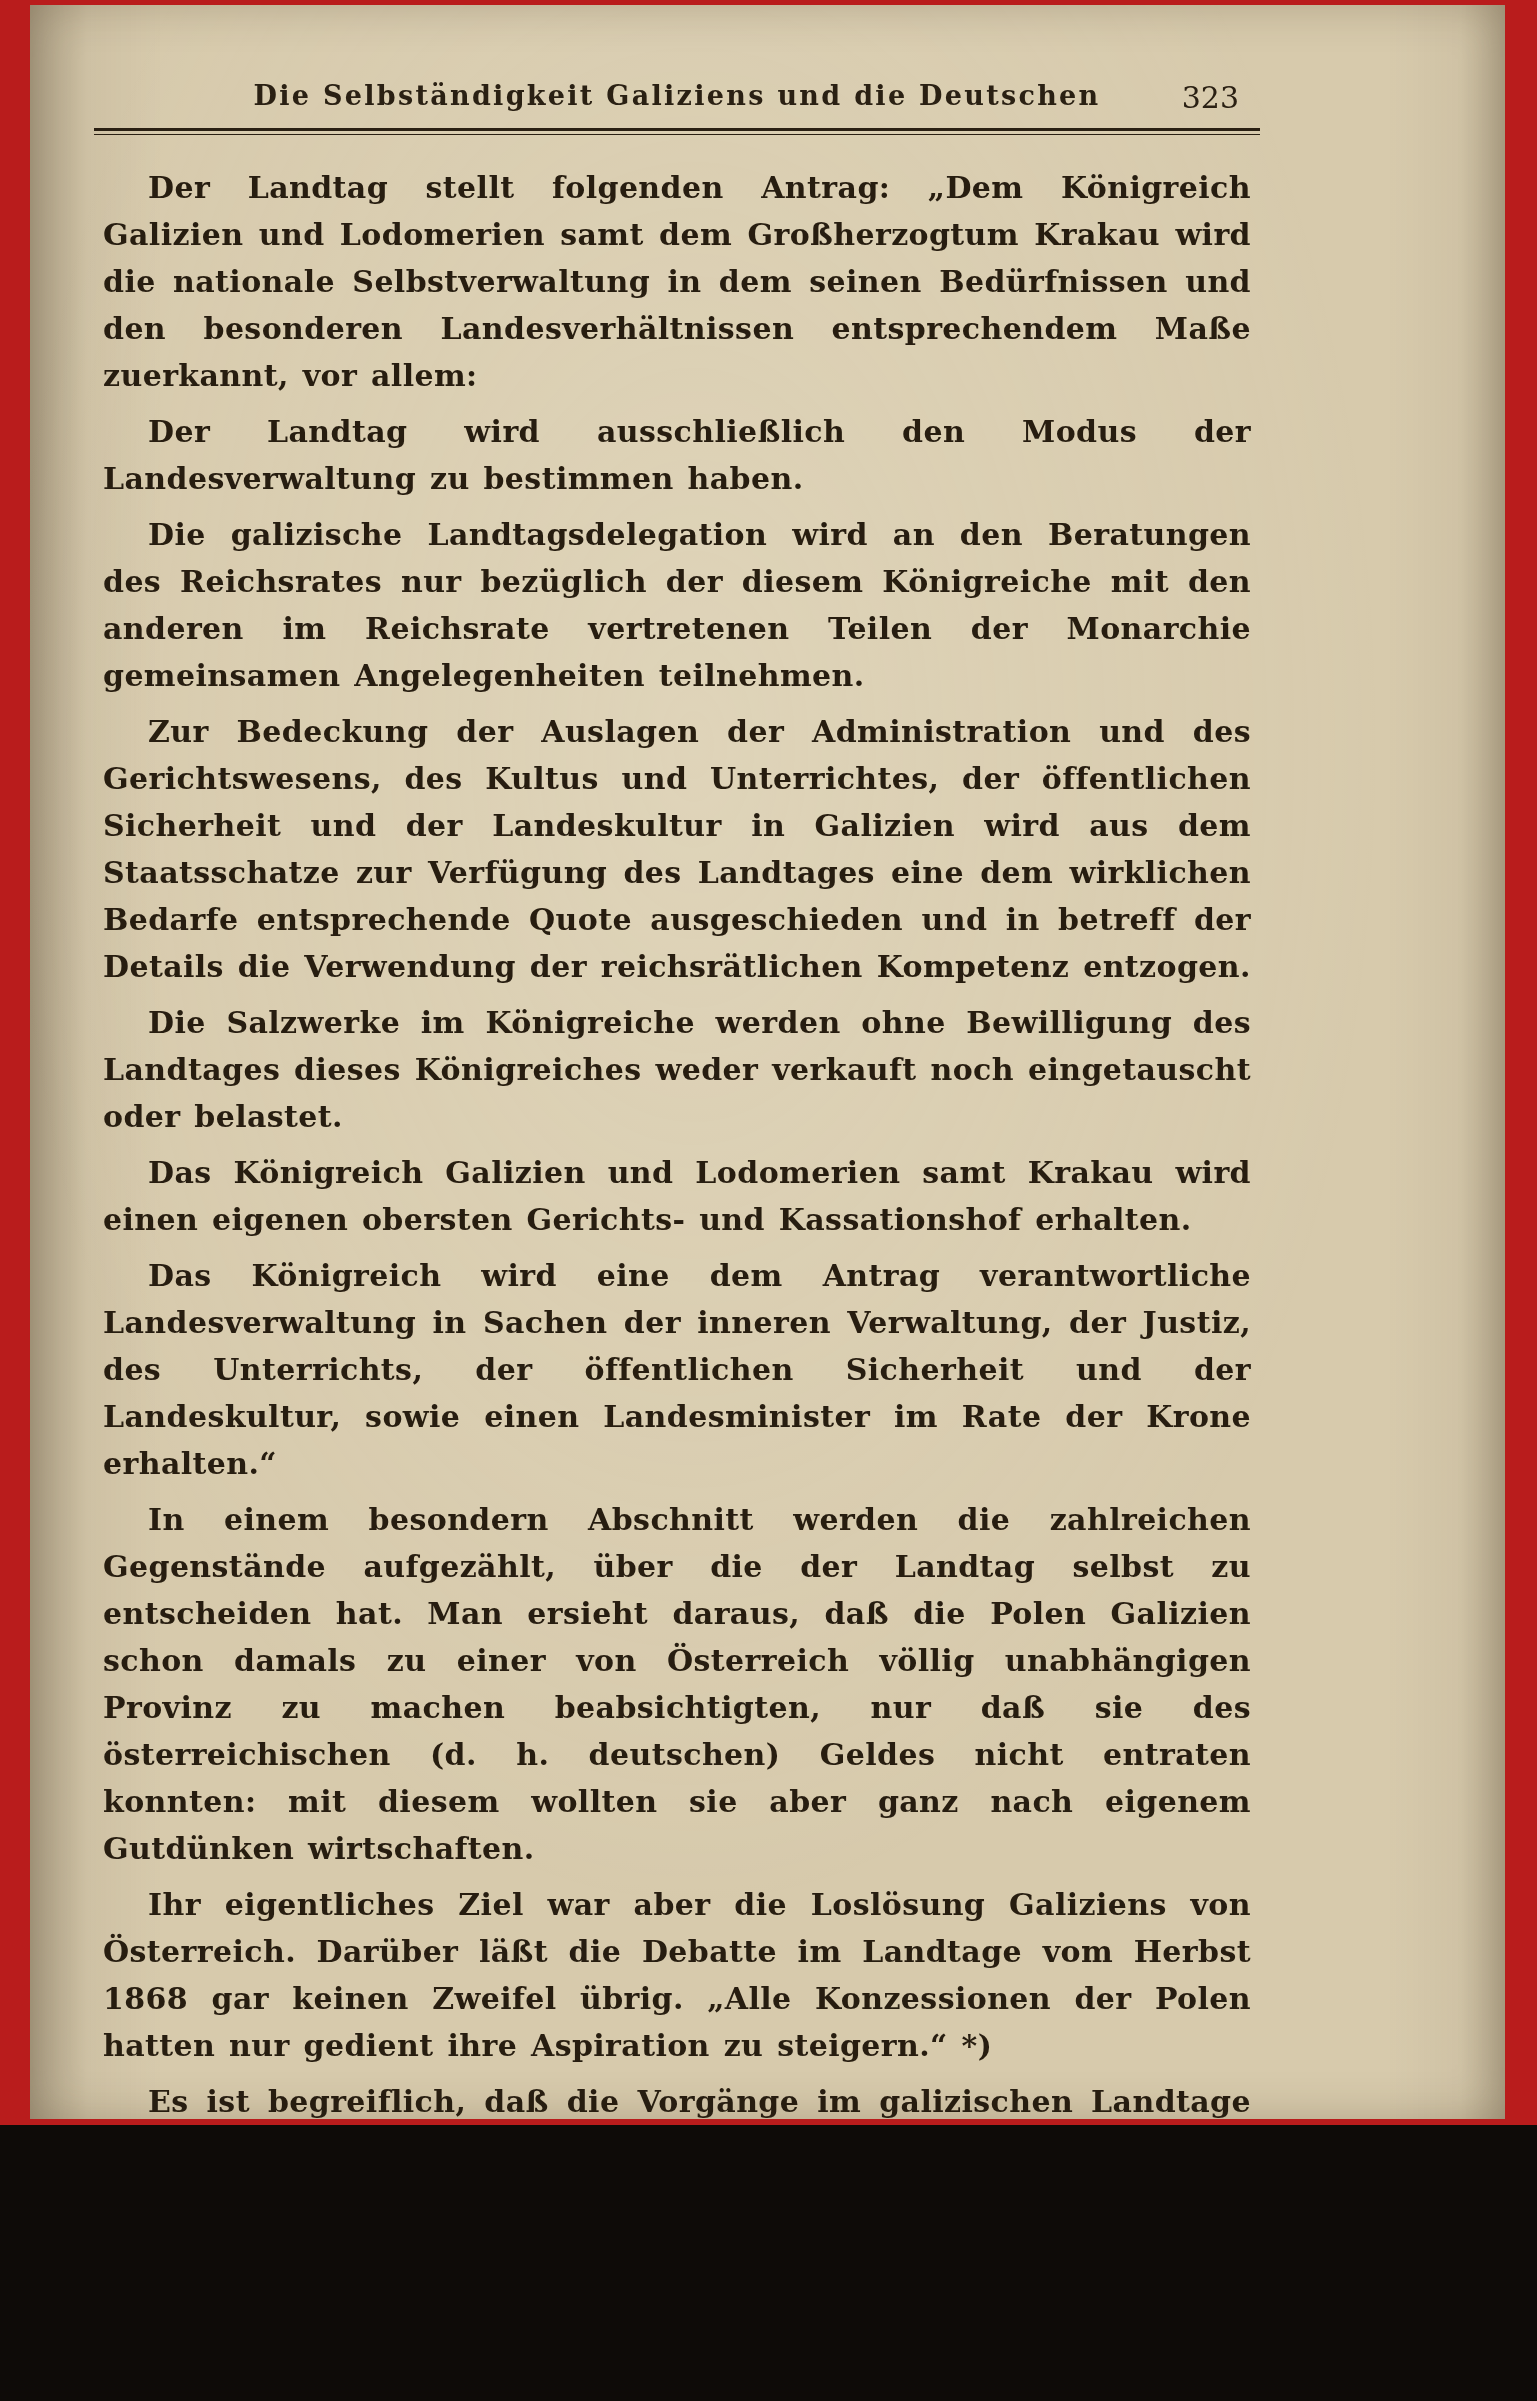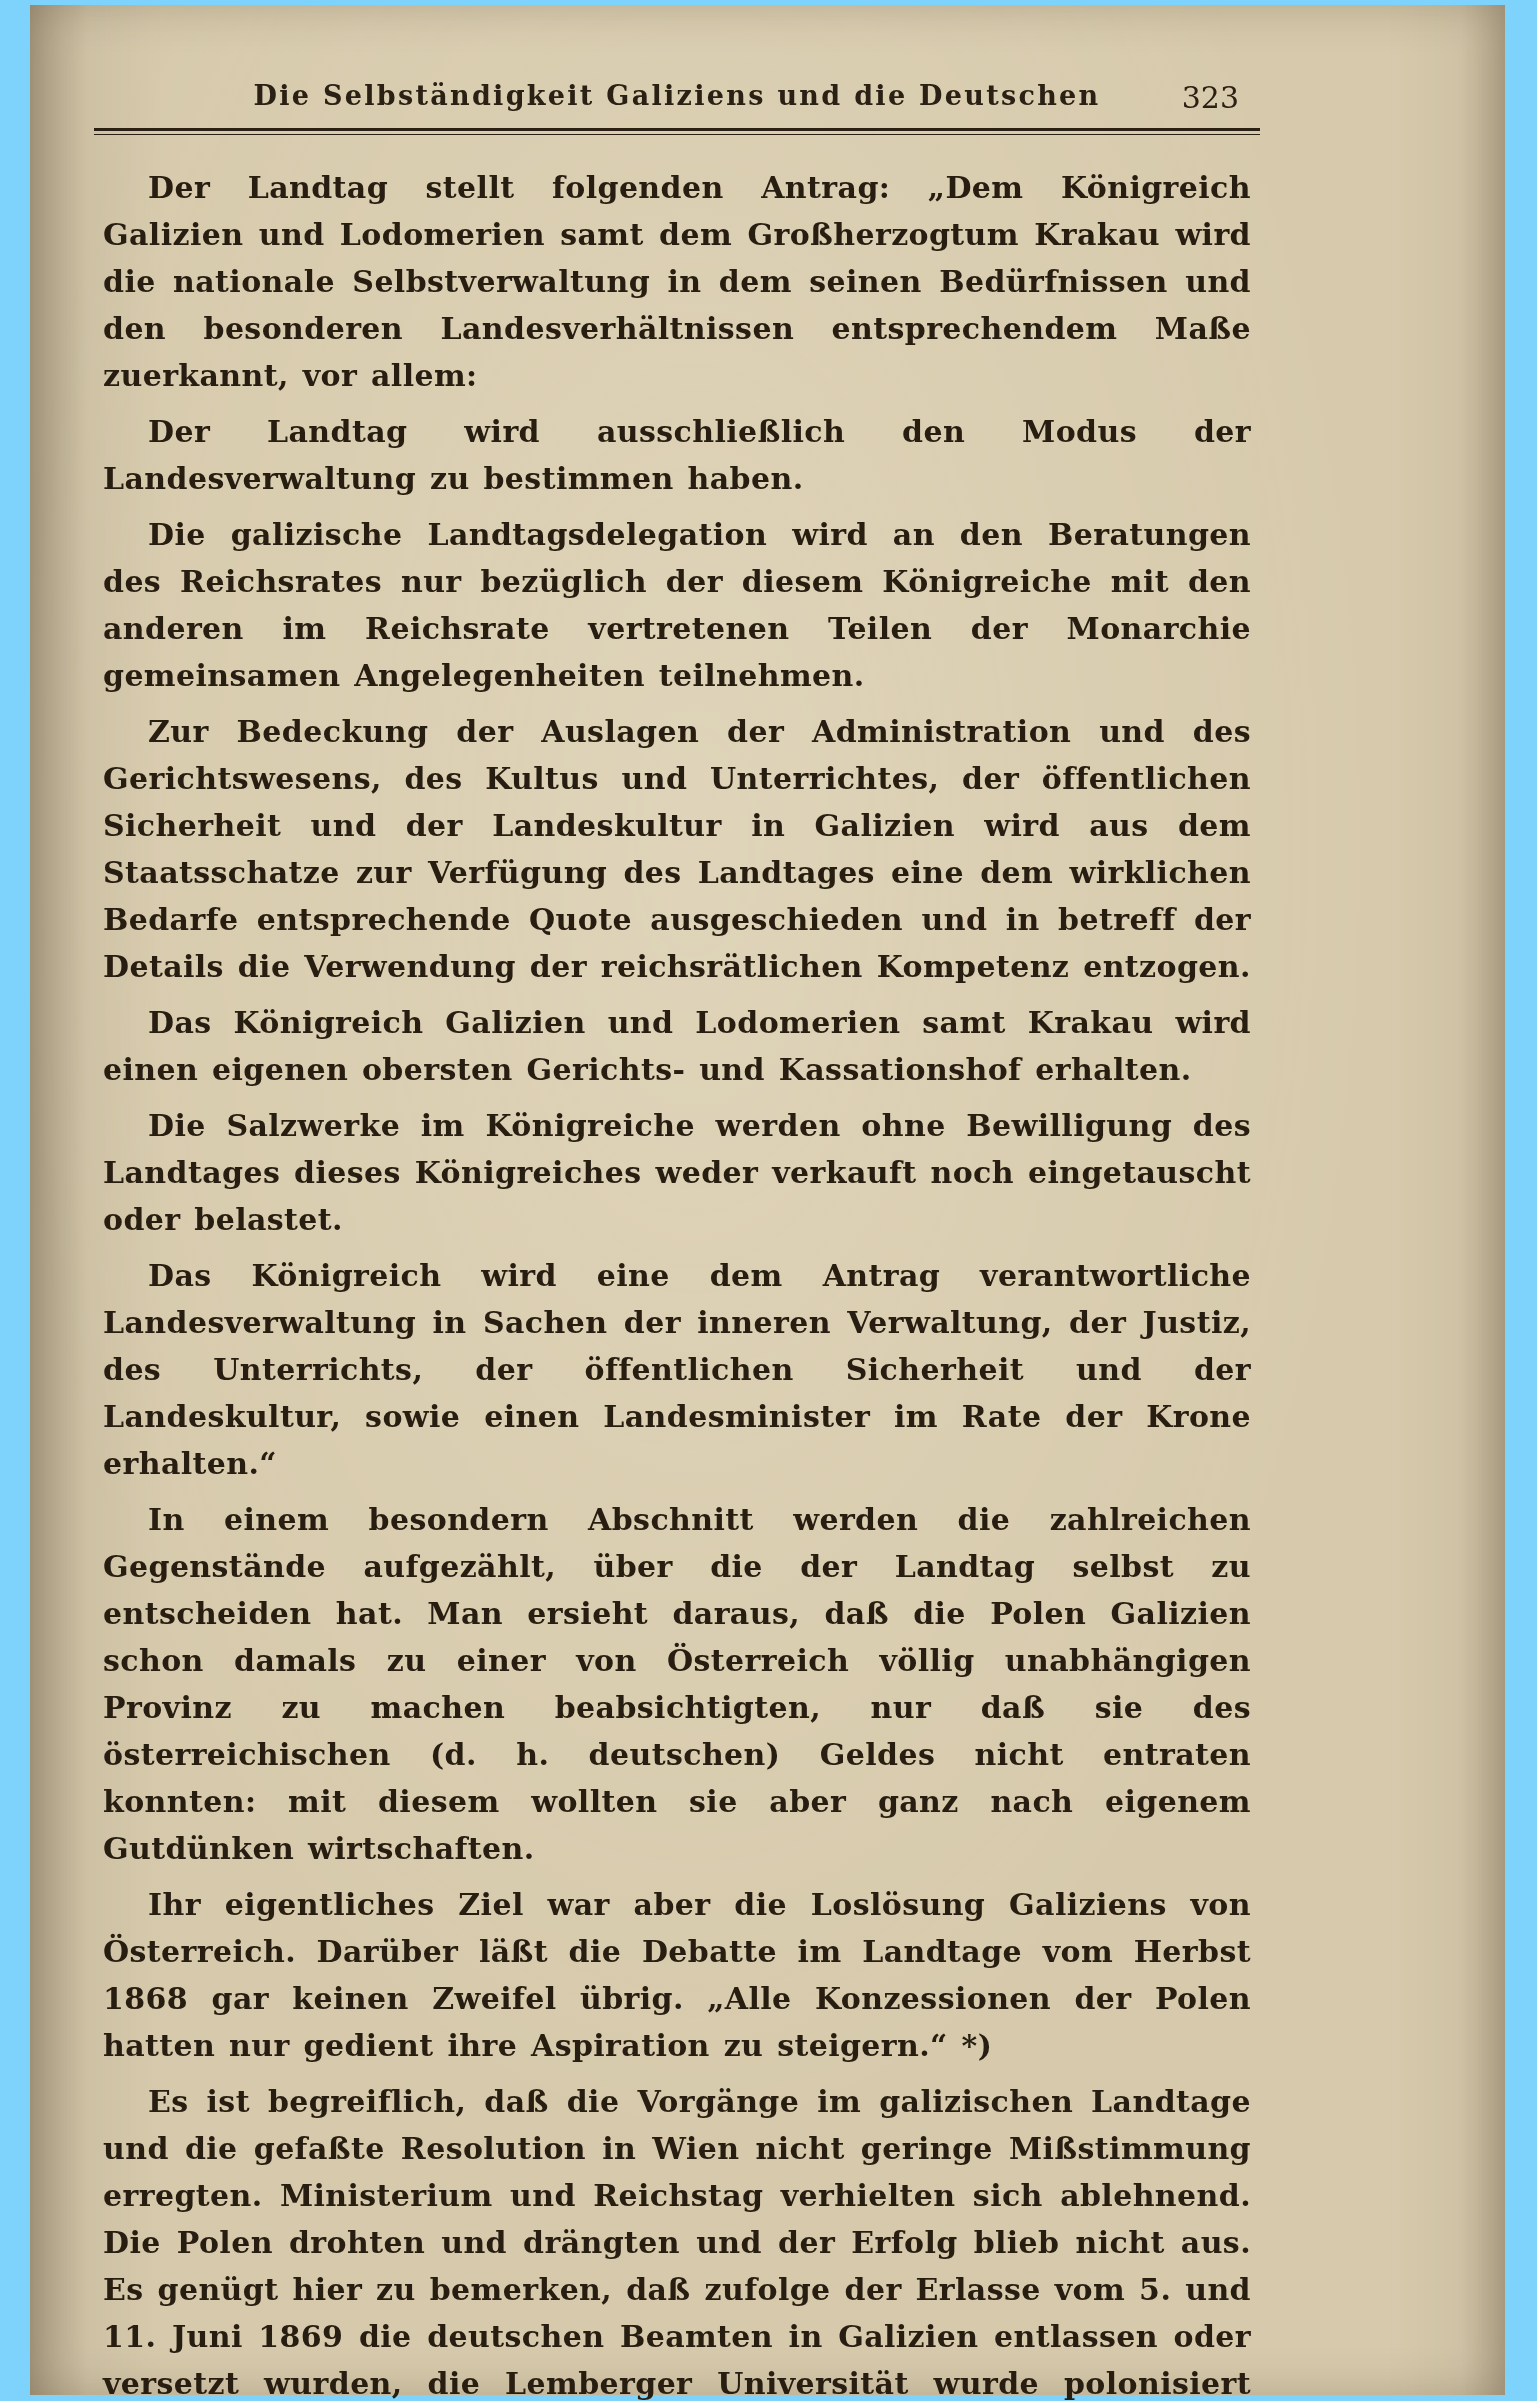--- a/index.html
+++ b/index.html
@@ -1,19 +1,19 @@
 <!DOCTYPE html>
 <html style="font-size:12px"><head>
 <meta charset="utf-8">
 <style>
   html,body{margin:0;padding:0;background:#0e0b08;}
   .scan{
     position:relative;
-    width:1538px;height:2401px;
-    background:#7dd3fc;
+    width:1538px;height:2125px;
+    background:#b91c1c;
     overflow:hidden;
     font-family:"DejaVu Serif", serif;
   }
   .paper{
     position:absolute;
     left:30px; right:33px; top:4.5px; bottom:6px;
     background:
       radial-gradient(ellipse at 45% 35%, rgba(255,252,238,0.20), rgba(0,0,0,0) 60%),
       linear-gradient(90deg, rgba(62,48,30,0.28) 0%, rgba(62,48,30,0.06) 4%, rgba(0,0,0,0) 9%),
       linear-gradient(270deg, rgba(62,48,30,0.22) 0%, rgba(62,48,30,0.05) 3%, rgba(0,0,0,0) 8%),
@@ -86,22 +86,22 @@
         <div class="pagenum">323</div>
       </div>
       <div class="rule"></div>
       <div class="rule thin"></div>
 
       <div class="bodytext">
         <p>Der Landtag stellt folgenden Antrag: „Dem Königreich Galizien und Lodomerien samt dem Großherzogtum Krakau wird die nationale Selbstverwaltung in dem seinen Bedürfnissen und den besonderen Landesverhältnissen entsprechendem Maße zuerkannt, vor allem:</p>
         <p>Der Landtag wird ausschließlich den Modus der Landesverwaltung zu bestimmen haben.</p>
         <p>Die galizische Landtagsdelegation wird an den Beratungen des Reichsrates nur bezüglich der diesem Königreiche mit den anderen im Reichsrate vertretenen Teilen der Monarchie gemeinsamen Angelegenheiten teilnehmen.</p>
         <p>Zur Bedeckung der Auslagen der Administration und des Gerichtswesens, des Kultus und Unterrichtes, der öffentlichen Sicherheit und der Landeskultur in Galizien wird aus dem Staatsschatze zur Verfügung des Landtages eine dem wirklichen Bedarfe entsprechende Quote ausgeschieden und in betreff der Details die Verwendung der reichsrätlichen Kompetenz entzogen.</p>
+        <p>Die Salzwerke im Königreiche werden ohne Bewilligung des Landtages dieses Königreiches weder verkauft noch eingetauscht oder belastet.</p>
         <p>Das Königreich Galizien und Lodomerien samt Krakau wird einen eigenen obersten Gerichts- und Kassationshof erhalten.</p>
-        <p>Die Salzwerke im Königreiche werden ohne Bewilligung des Landtages dieses Königreiches weder verkauft noch eingetauscht oder belastet.</p>
         <p>Das Königreich wird eine dem Antrag verantwortliche Landesverwaltung in Sachen der inneren Verwaltung, der Justiz, des Unterrichts, der öffentlichen Sicherheit und der Landeskultur, sowie einen Landesminister im Rate der Krone erhalten.“</p>
         <p>In einem besondern Abschnitt werden die zahlreichen Gegenstände aufgezählt, über die der Landtag selbst zu entscheiden hat. Man ersieht daraus, daß die Polen Galizien schon damals zu einer von Österreich völlig unabhängigen Provinz zu machen beabsichtigten, nur daß sie des österreichischen (d. h. deutschen) Geldes nicht entraten konnten: mit diesem wollten sie aber ganz nach eigenem Gutdünken wirtschaften.</p>
         <p>Ihr eigentliches Ziel war aber die Loslösung Galiziens von Österreich. Darüber läßt die Debatte im Landtage vom Herbst 1868 gar keinen Zweifel übrig. „Alle Konzessionen der Polen hatten nur gedient ihre Aspiration zu steigern.“ *)</p>
         <p>Es ist begreiflich, daß die Vorgänge im galizischen Landtage und die gefaßte Resolution in Wien nicht geringe Mißstimmung erregten. Ministerium und Reichstag verhielten sich ablehnend. Die Polen drohten und drängten und der Erfolg blieb nicht aus. Es genügt hier zu bemerken, daß zufolge der Erlasse vom 5. und 11. Juni 1869 die deutschen Beamten in Galizien entlassen oder versetzt wurden, die Lemberger Universität wurde polonisiert und 1871 das Ministerium für Galizien geschaffen, wodurch die Sonderstellung Galiziens be-</p>
       </div>
 
     </div>
   </div>
 </div>
 

